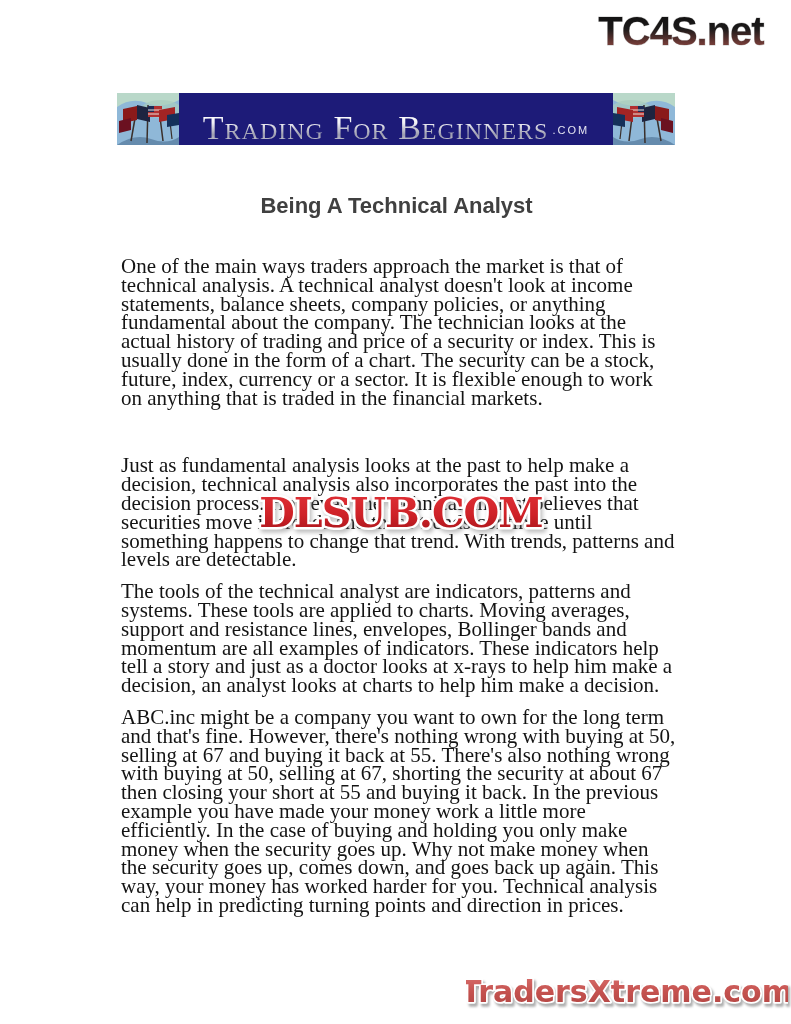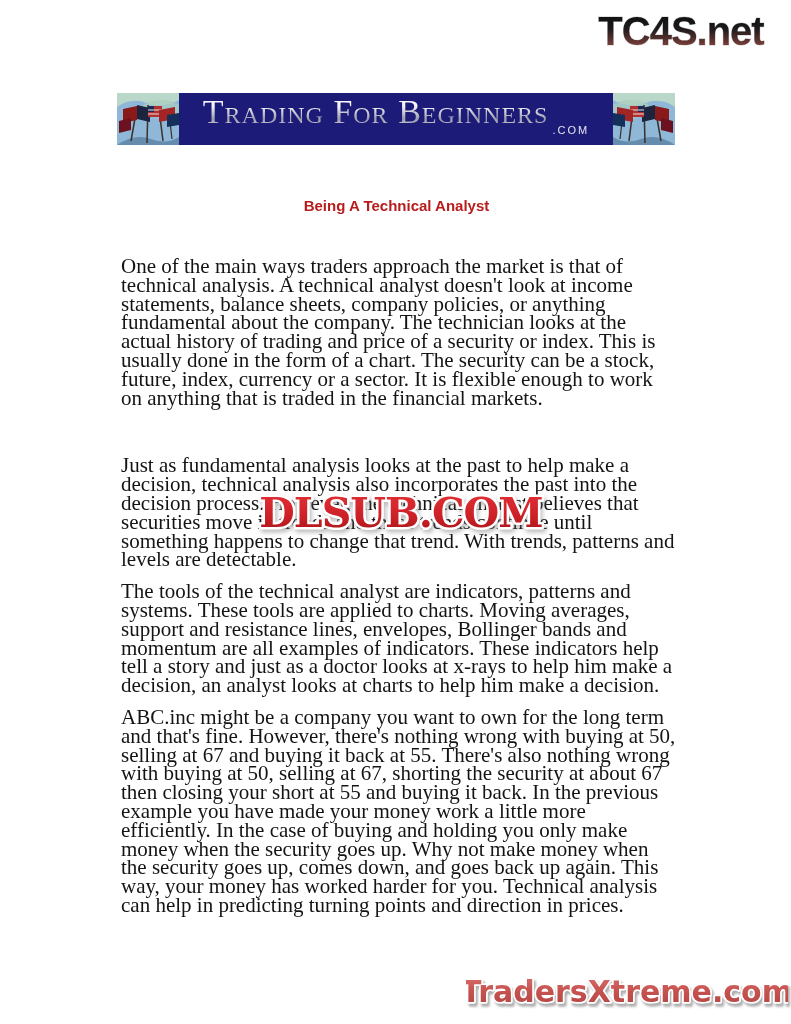--- a/index.html
+++ b/index.html
@@ -11,42 +11,42 @@
 
   
   .tc4s-logo { position:absolute; top:5px; right:10px; }
 
   
   .banner {
     position:absolute; left:117px; top:93px; width:558px; height:52px;
     display:flex; background:#1d1b78;
   }
   .banner-flags { width:62px; height:52px; flex:0 0 auto; display:block; }
-  .banner-center { flex:1; display:flex; align-items:flex-start; justify-content:center; }
+  .banner-center { flex:1; display:flex; align-items:flex-end; justify-content:center; }
   .banner-title {
     font-family:"Liberation Serif", serif;
     font-variant:small-caps;
     font-size:34px; letter-spacing:1px; line-height:1;
     background:linear-gradient(180deg,#ffffff 12%,#f2f2f7 38%,#9b9bae 72%,#d8d8e2 96%);
     -webkit-background-clip:text; background-clip:text;
     color:transparent; -webkit-text-fill-color:transparent;
     padding-top:2px;
   }
   .banner-suffix {
     font-family:"Liberation Sans", sans-serif;
     font-size:11px; letter-spacing:2px; color:#e4e4f0;
     align-self:flex-end; margin:17px 0 9px 4px;
   }
 
   
   .content { position:absolute; left:115px; top:196px; width:563px; color:#141414; }
   .article-title {
     font-family:"Liberation Sans", sans-serif;
-    font-size:15px; font-weight:bold; line-height:20px;
-    text-align:center; color:#b91c1c; margin:0 0 41px 0;
+    font-size:22px; font-weight:bold; line-height:20px;
+    text-align:center; color:#404040; margin:0 0 41px 0;
   }
   .content p { font-size:21px; line-height:18.8px; margin:0 0 13px 6px; }
   .content p.gap-after { margin-bottom:49px; }
 
   
   .watermark {
     position:absolute; left:246px; top:484px;
     filter:drop-shadow(2px 3px 2px rgba(110,110,110,0.45));
   }
 

